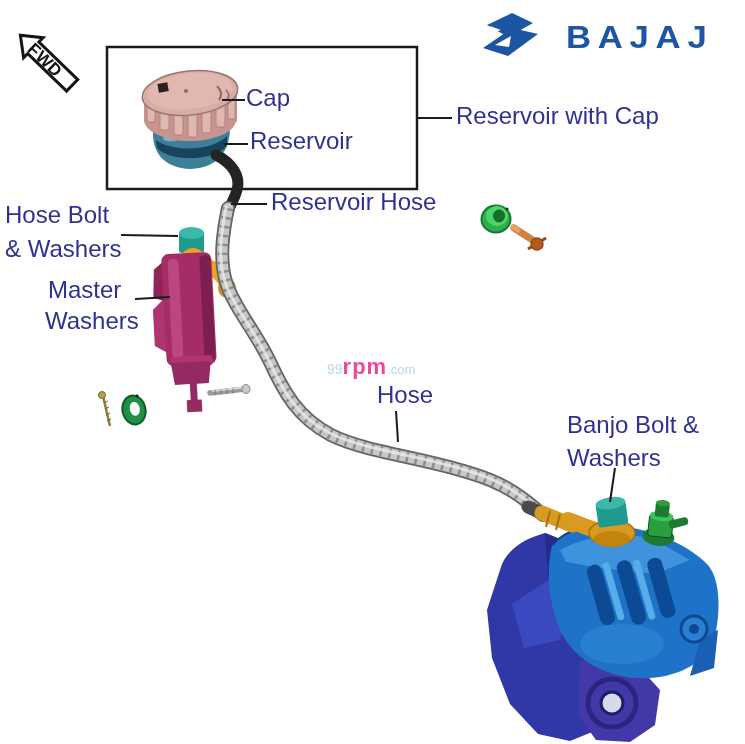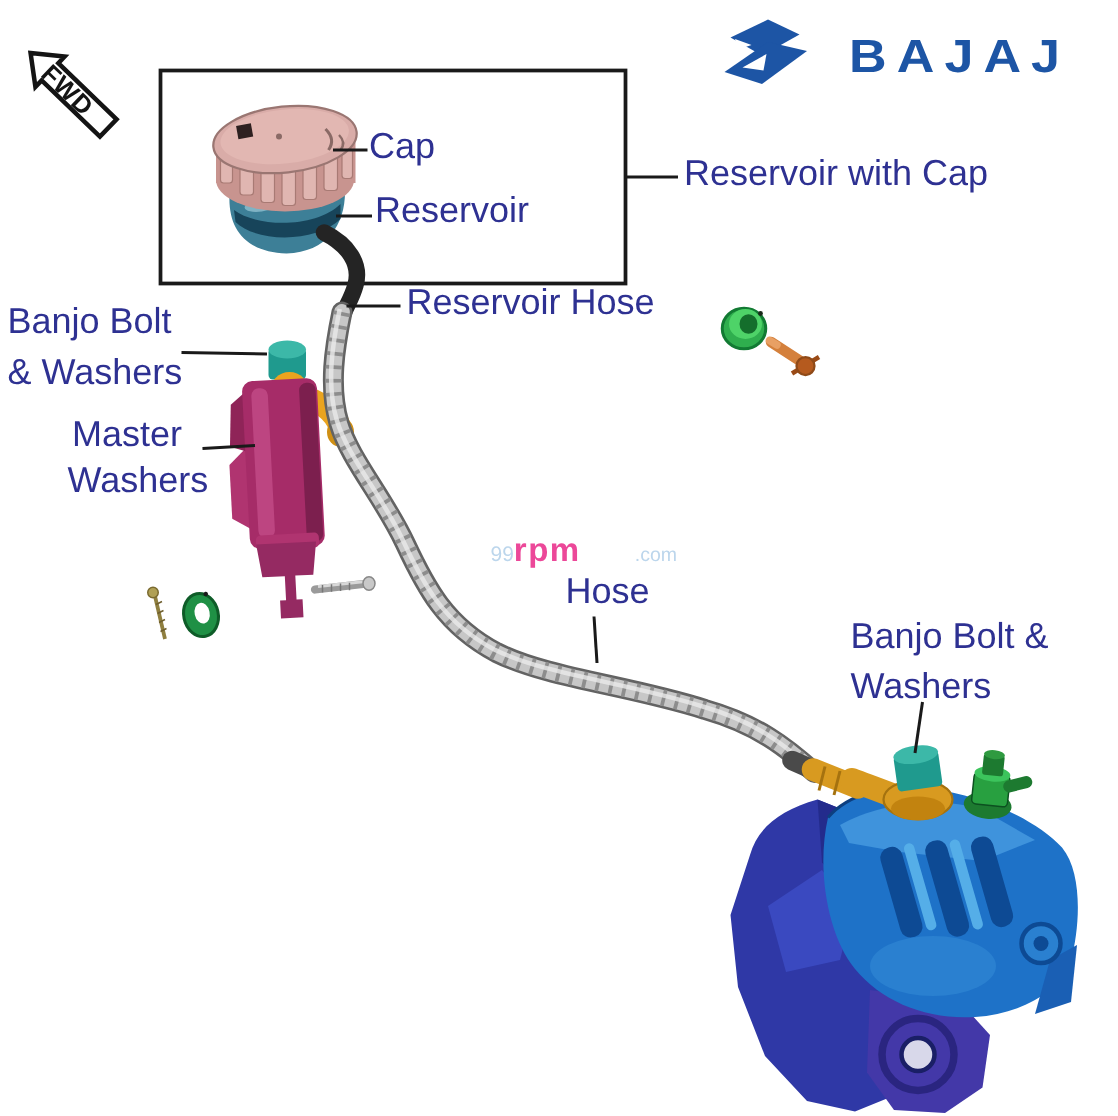--- a/index.html
+++ b/index.html
@@ -8,21 +8,21 @@
   #artwork { position:absolute; left:0; top:0; }
   .callout { position:absolute; color:#2e3192; font-size:24px; line-height:1.1; white-space:nowrap; }
   .brand-word {
     position:absolute; left:566px; top:20px;
     font-size:31px; font-weight:bold; letter-spacing:6px; color:#1d55a5;
     transform:scaleX(1.12); transform-origin:left top; white-space:nowrap;
   }
   .watermark { position:absolute; left:327px; top:354px; white-space:nowrap; color:#bcd6ec; }
   .wm-prefix { font-size:14px; color:#bcd6ec; }
   .wm-name   { font-size:22px; font-weight:bold; color:#ec4899; letter-spacing:1px; }
-  .wm-suffix { font-size:13px; color:#bcd6ec;margin-left:36px; }
+  .wm-suffix { font-size:13px; color:#bcd6ec; }
 </style>
 </head>
 <body>
 
 <div class="stage">
 
   <svg id="artwork" width="745" height="744" viewBox="0 0 745 744">
 
     <g transform="translate(47,61) rotate(44)">
       <polygon points="-37,0 -19,-14 -19,-8 35,-8 35,8 -19,8 -19,14" fill="#ffffff" stroke="#141414" stroke-width="3" stroke-linejoin="miter"></polygon>
@@ -183,21 +183,21 @@
       <line x1="615" y1="468" x2="610" y2="502"></line>
     </g>
   </svg>
 
   <div class="brand-word">BAJAJ</div>
 
   <div class="callout" style="left:246px; top:85px;">Cap</div>
   <div class="callout" style="left:250px; top:128px;">Reservoir</div>
   <div class="callout" style="left:271px; top:189px;">Reservoir Hose</div>
   <div class="callout" style="left:456px; top:103px;">Reservoir with Cap</div>
-  <div class="callout" style="left:5px;  top:202px;">Banjo Bolt</div>
+  <div class="callout" style="left:5px;  top:202px;">Hose Bolt</div>
   <div class="callout" style="left:5px;  top:236px;">&amp; Washers</div>
   <div class="callout" style="left:48px; top:277px;">Master</div>
   <div class="callout" style="left:45px; top:308px;">Washers</div>
   <div class="callout" style="left:377px; top:382px;">Hose</div>
   <div class="callout" style="left:567px; top:412px;">Banjo Bolt &amp;</div>
   <div class="callout" style="left:567px; top:445px;">Washers</div>
 
   <div class="watermark"><span class="wm-prefix">99</span><span class="wm-name">rpm</span><span class="wm-suffix">.com</span></div>
 
 </div>

